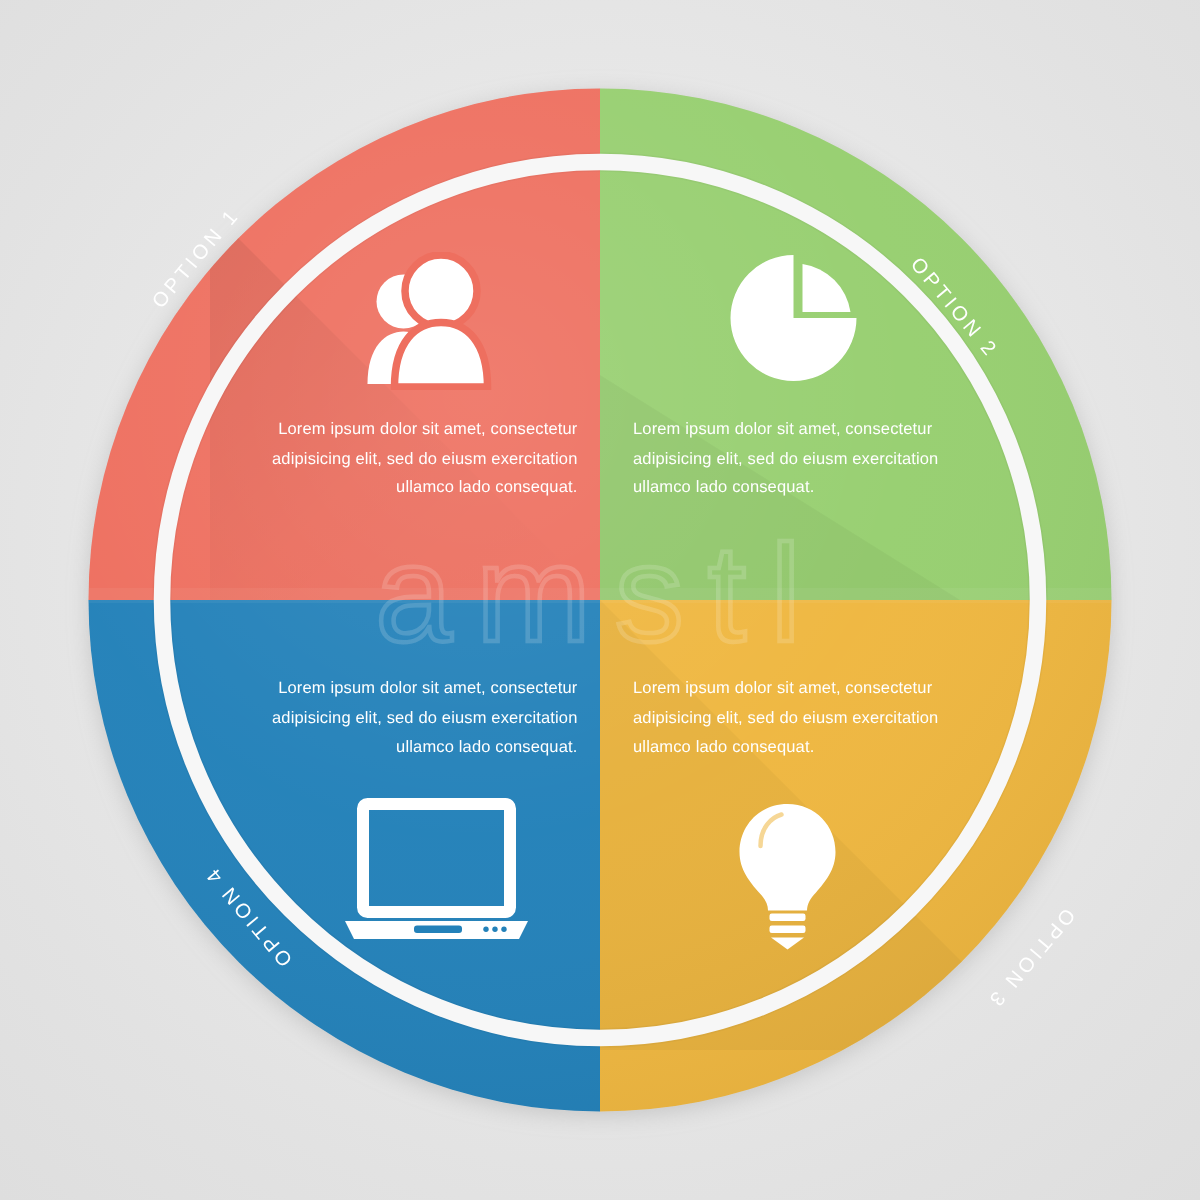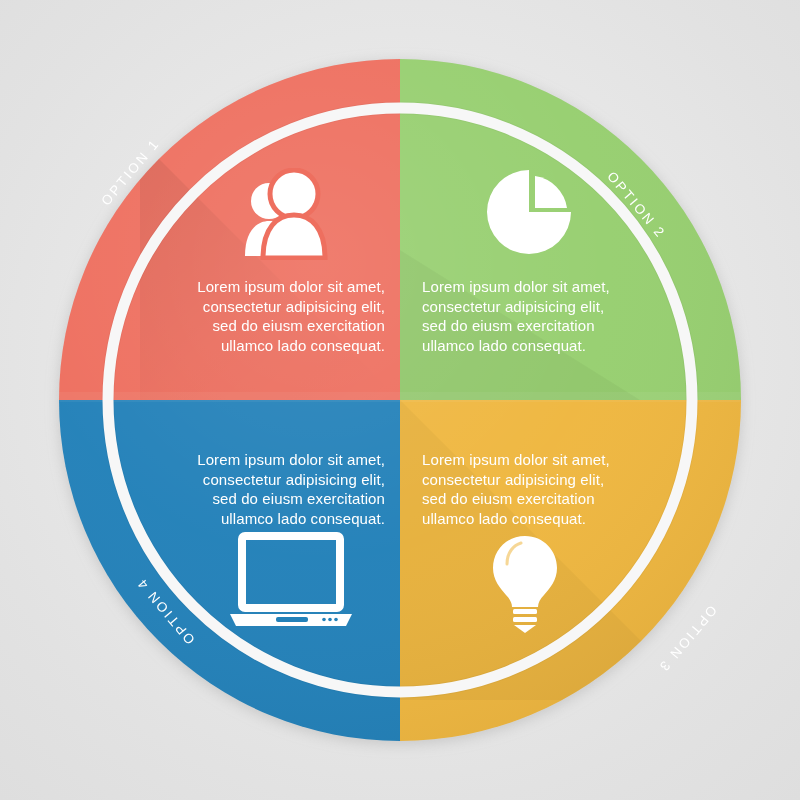--- a/index.html
+++ b/index.html
@@ -29,21 +29,21 @@
   svg.wheel {
     display: block;
     width: 800px;
     height: 800px;
   }
   
   .body-text {
     position: absolute;
     width: 210px;
     color: #ffffff;
-    font-size: 15px;
+    font-size: 11px;
     line-height: 19.5px;
     letter-spacing: 0.1px;
     text-align: center;
     pointer-events: none;
   }
   .bt-1 { left: 175px; top: 277px; text-align: right; }
   .bt-2 { left: 422px; top: 277px; text-align: left; }
   .bt-4 { left: 175px; top: 450px; text-align: right; }
   .bt-3 { left: 422px; top: 450px; text-align: left; }
 
@@ -172,14 +172,19 @@
   <div class="opt-label ol-1">OPTION 1</div>
   <div class="opt-label ol-2">OPTION 2</div>
   <div class="opt-label ol-3">OPTION 3</div>
   <div class="opt-label ol-4">OPTION 4</div>
 
   <div class="body-text bt-1">Lorem ipsum dolor sit amet, consectetur adipisicing elit, sed do eiusm exercitation ullamco lado consequat.</div>
   <div class="body-text bt-2">Lorem ipsum dolor sit amet, consectetur adipisicing elit, sed do eiusm exercitation ullamco lado consequat.</div>
   <div class="body-text bt-3">Lorem ipsum dolor sit amet, consectetur adipisicing elit, sed do eiusm exercitation ullamco lado consequat.</div>
   <div class="body-text bt-4">Lorem ipsum dolor sit amet, consectetur adipisicing elit, sed do eiusm exercitation ullamco lado consequat.</div>
 
+  <div class="watermark">
+    <svg width="800" height="95" viewBox="0 0 800 95">
+      <text id="wm-text" x="400" y="72" text-anchor="middle" font-family="Liberation Sans, sans-serif" font-size="92" fill="none" stroke="#ffffff" stroke-width="3" letter-spacing="16">amstl</text>
+    </svg>
+  </div>
 
 </div>
 
 </body></html>

